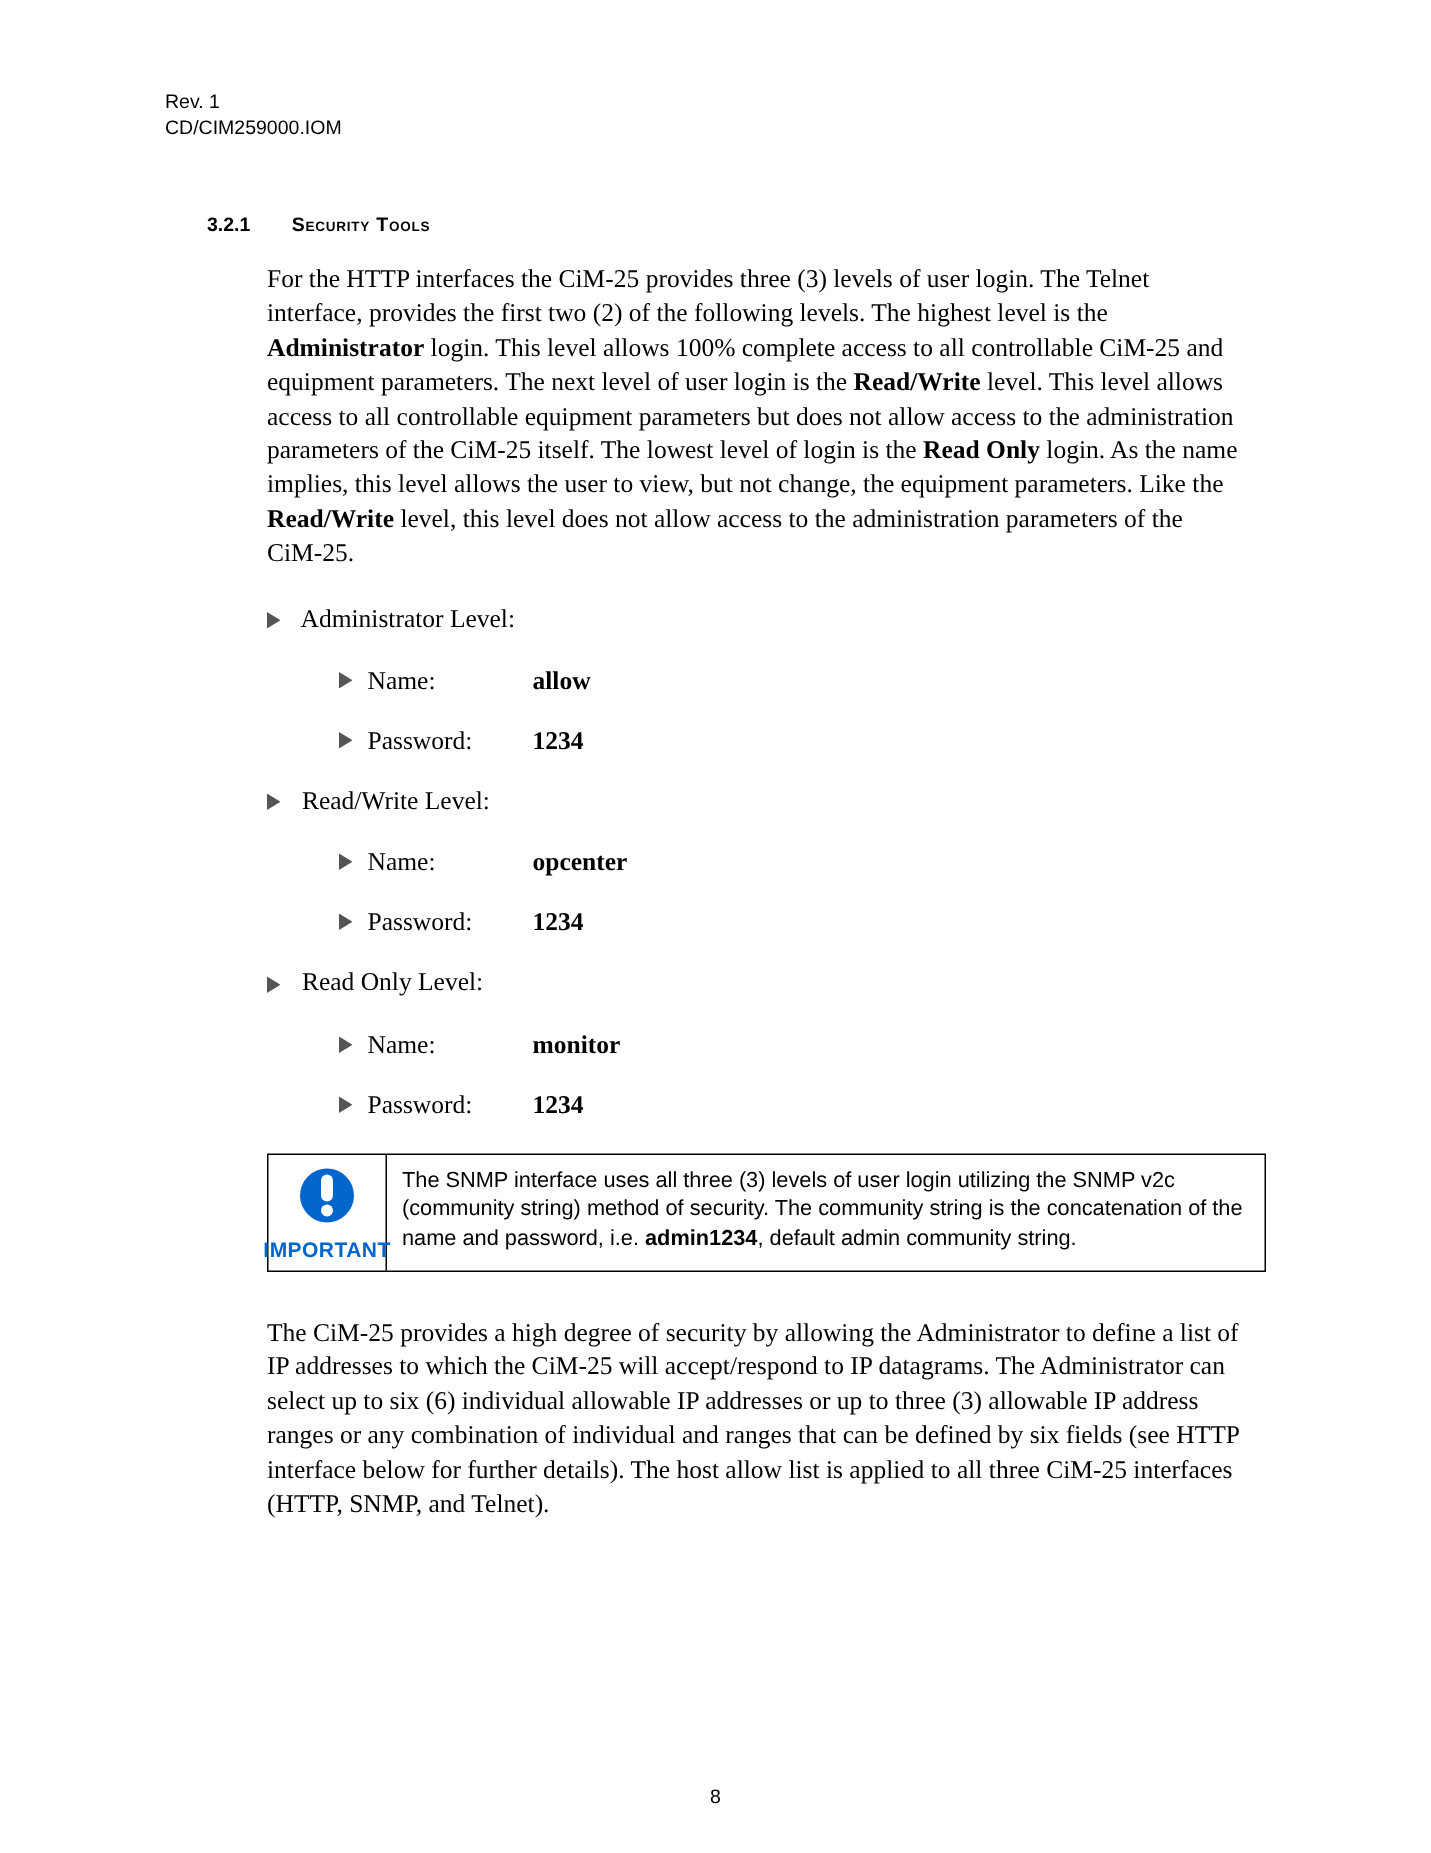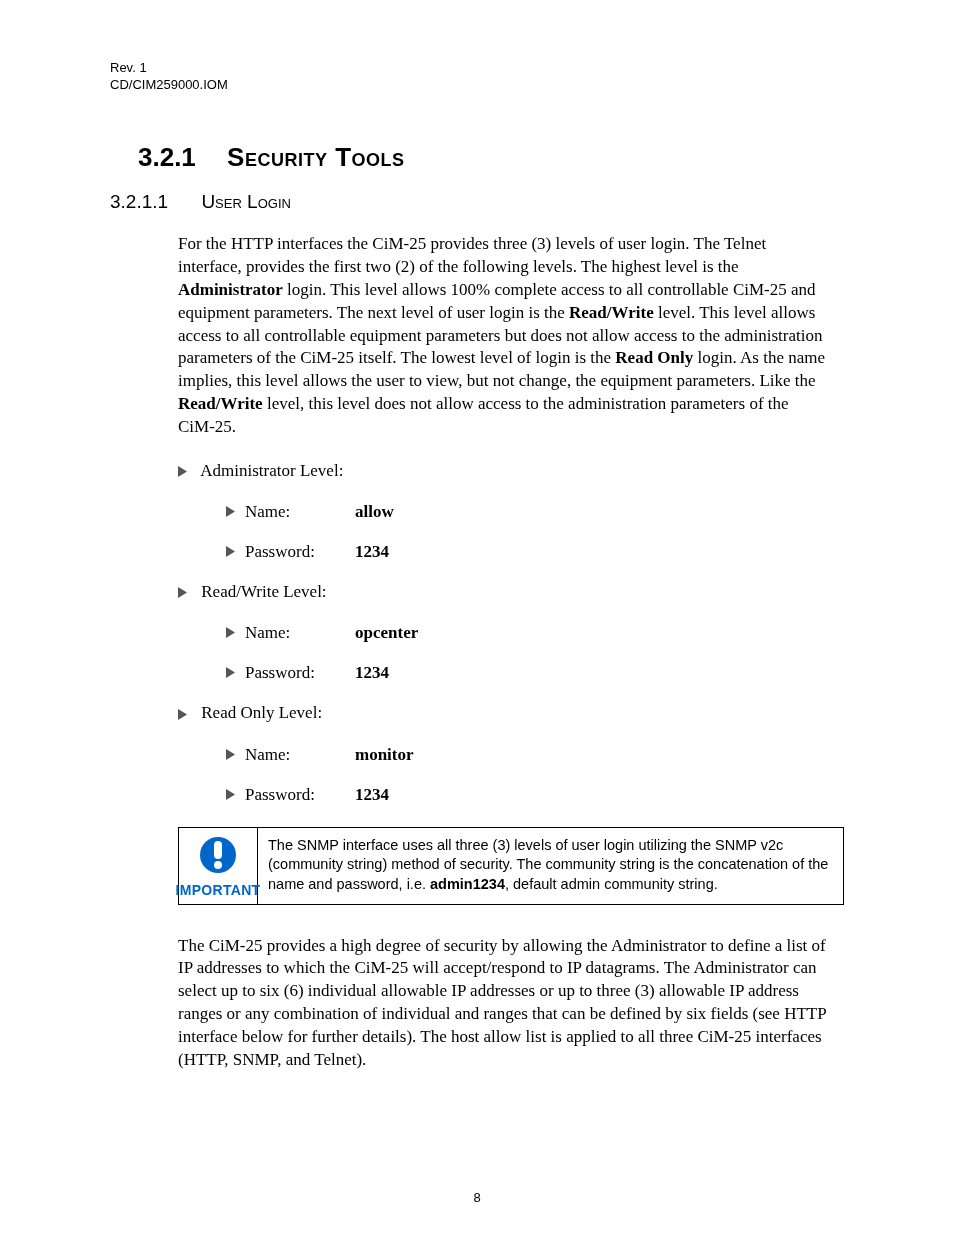--- a/index.html
+++ b/index.html
@@ -21,21 +21,21 @@
     justify-content: space-between;
     font-family: Arial, Helvetica, sans-serif;
     font-size: 13px;
     line-height: 1.3;
     margin-bottom: 48px;
   }
   .header-right { }
   .sec-heading-1 {
     font-family: Arial, Helvetica, sans-serif;
     font-weight: bold;
-    font-size: 26px;
+    font-size: 13px;
     margin: 8px 0 18px 28px;
   }
   .sec-heading-1 .num { font-variant: normal; }
   .sec-heading-1 .title { font-variant: small-caps; letter-spacing: 0.5px; margin-left: 24px; }
   .sec-heading-2 {
     font-family: Arial, Helvetica, sans-serif;
     font-size: 19px;
     margin: 0 0 20px 0;
   }
   .sec-heading-2 .num { font-weight: normal; }
@@ -112,24 +112,20 @@
       <div>Rev. 1</div>
       <div>CD/CIM259000.IOM</div>
     </div>
   </div>
 
   <div class="sec-heading-1">
     <span class="num">3.2.1</span>
     <span class="title">Security Tools</span>
   </div>
 
-  <div class="sec-heading-2">
-    <span class="num">3.2.1.1</span>
-    <span class="title">User Login</span>
-  </div>
 
   <div class="body-block">
     <span>For the HTTP interfaces the CiM-25 provides three (3) levels of user login. The Telnet interface, provides the first two (2) of the following levels. The highest level is the </span><strong>Administrator</strong><span> login.  This level allows 100% complete access to all controllable CiM-25 and equipment parameters.  The next level of user login is the </span><strong>Read/Write</strong><span> level.  This level allows access to all controllable equipment parameters but does not allow access to the administration parameters of the CiM-25 itself.  The lowest level of login is the </span><strong>Read Only</strong><span> login.  As the name implies, this level allows the user to view, but not change, the equipment parameters.  Like the </span><strong>Read/Write</strong><span> level, this level does not allow access to the administration parameters of the CiM-25.</span>
   </div>
 
 
   <div class="level-list">
 
     <div class="level-item">
       <span class="arrow"><svg width="9" height="11">

